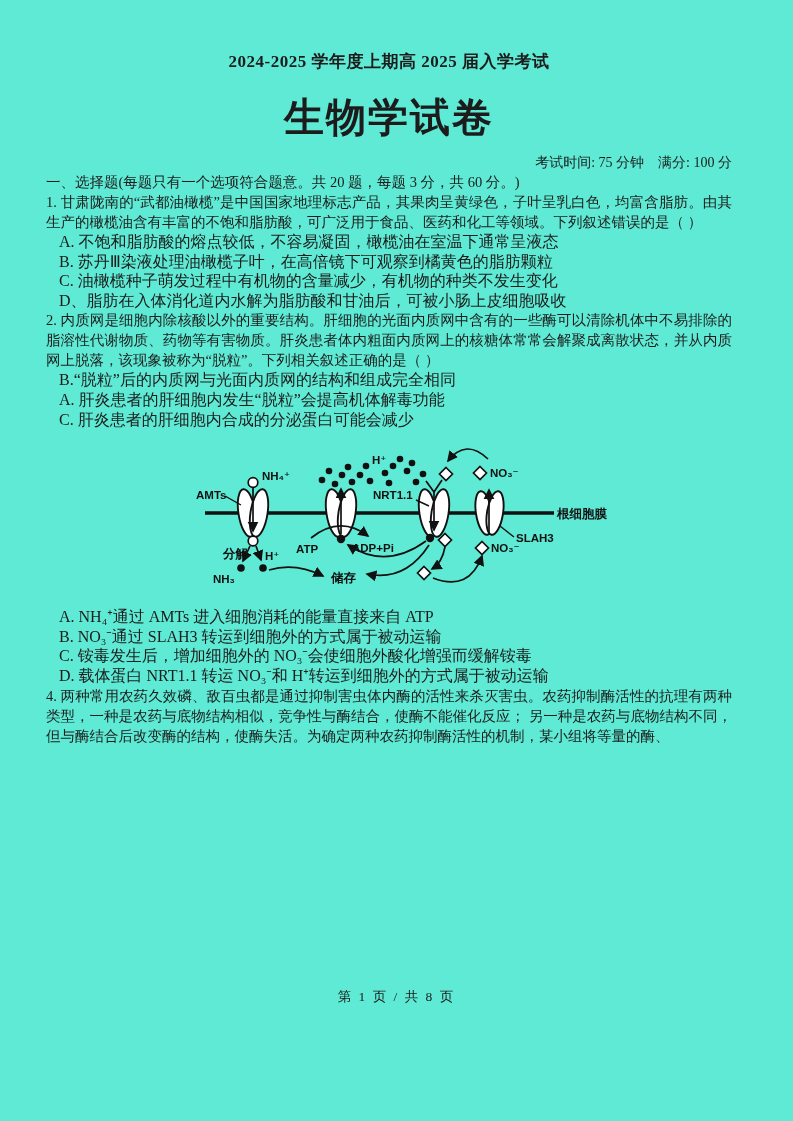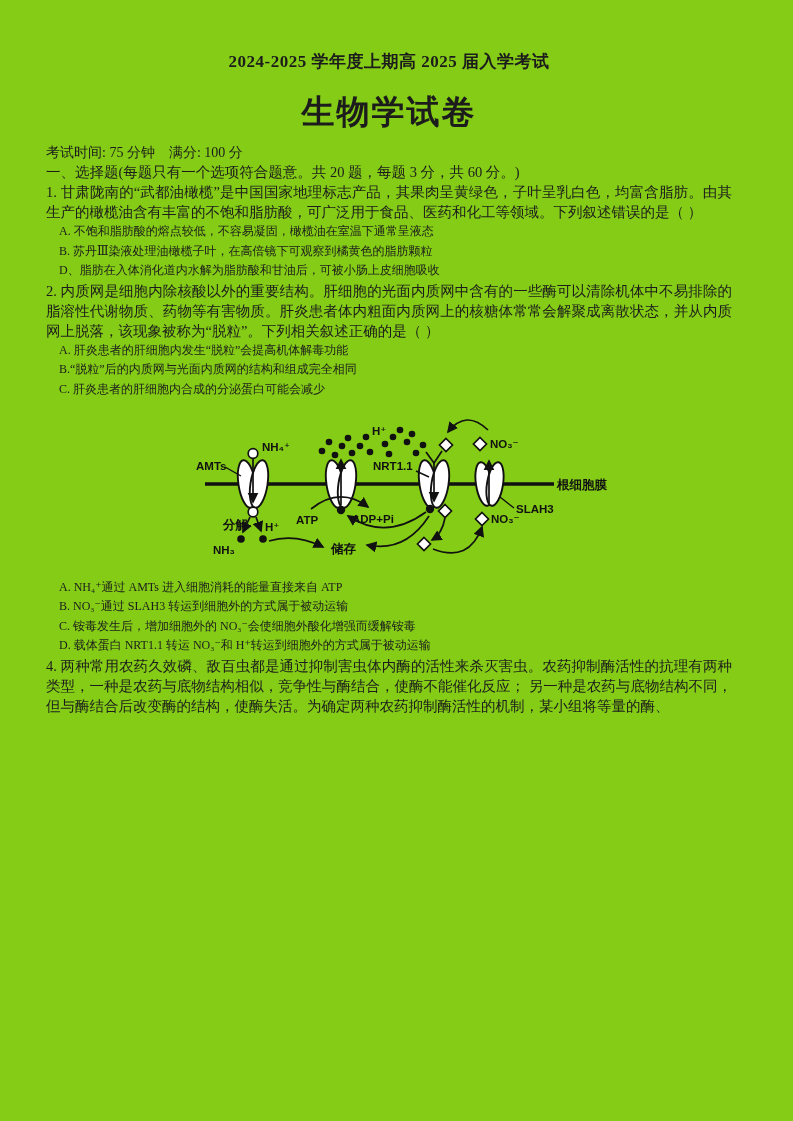--- a/index.html
+++ b/index.html
@@ -1,31 +1,31 @@
 <!DOCTYPE html>
 <html><head>
 <meta charset="utf-8">
 <style>
   html,body { margin:0; padding:0; background:#e8e8e8; }
   .page {
     position:relative;
     width:793px; height:1121px;
     margin:0 auto;
-    background:#84cc16;
+    background:#5eead4;
     font-family:"Liberation Serif","DejaVu Serif",serif;
     color:#1c1c1c;
     overflow:hidden;
   }
   .content { padding:50px 61px 0 46px; }
   .session-title { text-align:center; font-size:17px; font-weight:bold; letter-spacing:.5px; }
-  .paper-title  { text-align:center; font-size:33px; font-weight:bold; margin-top:17px; letter-spacing:2px; }
-  .exam-info    { text-align:left; font-size:14px; margin-top:9px; }
+  .paper-title  { text-align:center; font-size:40px; font-weight:bold; margin-top:17px; letter-spacing:2px; }
+  .exam-info    { text-align:right; font-size:14px; margin-top:9px; }
   .section-heading { font-size:14.5px; line-height:20px; }
   .stem { font-size:14.5px; line-height:20px; text-align:justify; margin:0; }
-  .opt  { font-size:12px; line-height:19.6px; padding-left:13px; text-align:justify; }
+  .opt  { font-size:16px; line-height:19.6px; padding-left:13px; text-align:justify;font-family:Liberation Serif, serif; }
   .qblock { margin:0; }
   .figure-wrap { width:444px; margin:13px 0 6px 137px; }
   .footer { position:absolute; left:0; right:0; top:988px; text-align:center; font-size:13.5px; letter-spacing:2px; }
 
   
   .ln    { stroke:#111; stroke-width:1.7; fill:none; }
   .thin  { stroke:#111; stroke-width:1.4; fill:none; }
   .thick { stroke:#111; stroke-width:3.4; fill:none; }
   .tp    { fill:#fff; stroke:#111; stroke-width:1.9; }
   .dot   { fill:#111; stroke:none; }
@@ -42,27 +42,28 @@
     <div class="session-title">2024-2025 学年度上期高 2025 届入学考试</div>
     <div class="paper-title">生物学试卷</div>
     <div class="exam-info">考试时间: 75 分钟　满分: 100 分</div>
 
     <div class="section-heading">一、选择题(每题只有一个选项符合题意。共 20 题，每题 3 分，共 60 分。)</div>
 
     <div class="qblock">
       <p class="stem">1.  甘肃陇南的“武都油橄榄”是中国国家地理标志产品，其果肉呈黄绿色，子叶呈乳白色，均富含脂肪。由其生产的橄榄油含有丰富的不饱和脂肪酸，可广泛用于食品、医药和化工等领域。下列叙述错误的是（  ）</p>
       <div class="opt">A.  不饱和脂肪酸的熔点较低，不容易凝固，橄榄油在室温下通常呈液态</div>
       <div class="opt">B.  苏丹Ⅲ染液处理油橄榄子叶，在高倍镜下可观察到橘黄色的脂肪颗粒</div>
+      <div class="opt">C.  油橄榄种子萌发过程中有机物的含量减少，有机物的种类不发生变化</div>
       <div class="opt">D、脂肪在入体消化道内水解为脂肪酸和甘油后，可被小肠上皮细胞吸收</div>
     </div>
 
     <div class="qblock">
       <p class="stem">2.  内质网是细胞内除核酸以外的重要结构。肝细胞的光面内质网中含有的一些酶可以清除机体中不易排除的脂溶性代谢物质、药物等有害物质。肝炎患者体内粗面内质网上的核糖体常常会解聚成离散状态，并从内质网上脱落，该现象被称为“脱粒”。下列相关叙述正确的是（  ）</p>
+      <div class="opt">B.“脱粒”后的内质网与光面内质网的结构和组成完全相同</div>
       <div class="opt">A.  肝炎患者的肝细胞内发生“脱粒”会提高机体解毒功能</div>
-      <div class="opt">B.“脱粒”后的内质网与光面内质网的结构和组成完全相同</div>
       <div class="opt">C.  肝炎患者的肝细胞内合成的分泌蛋白可能会减少</div>
     </div>
 
     <div class="qblock">
 
       <div class="figure-wrap">
         <svg width="444" height="155" viewBox="0 0 444 155" xmlns="http://www.w3.org/2000/svg">
           <defs>
             <marker id="arr" viewBox="0 0 10 10" refX="8.5" refY="5" markerWidth="6.5" markerHeight="6.5" orient="auto-start-reverse">
               <path d="M0,0 L10,5 L0,10 z" fill="#111"></path>
@@ -160,13 +161,14 @@
       <div class="opt">C.  铵毒发生后，增加细胞外的 NO₃⁻会使细胞外酸化增强而缓解铵毒</div>
       <div class="opt">D.  载体蛋白 NRT1.1 转运 NO₃⁻和 H⁺转运到细胞外的方式属于被动运输</div>
     </div>
 
     <div class="qblock">
       <p class="stem">4.  两种常用农药久效磷、敌百虫都是通过抑制害虫体内酶的活性来杀灭害虫。农药抑制酶活性的抗理有两种类型，一种是农药与底物结构相似，竞争性与酶结合，使酶不能催化反应；  另一种是农药与底物结构不同，但与酶结合后改变酶的结构，使酶失活。为确定两种农药抑制酶活性的机制，某小组将等量的酶、</p>
     </div>
 
   </div>
 
+  <div class="footer">第 1 页 / 共 8 页</div>
 </div>
 
 </body></html>

